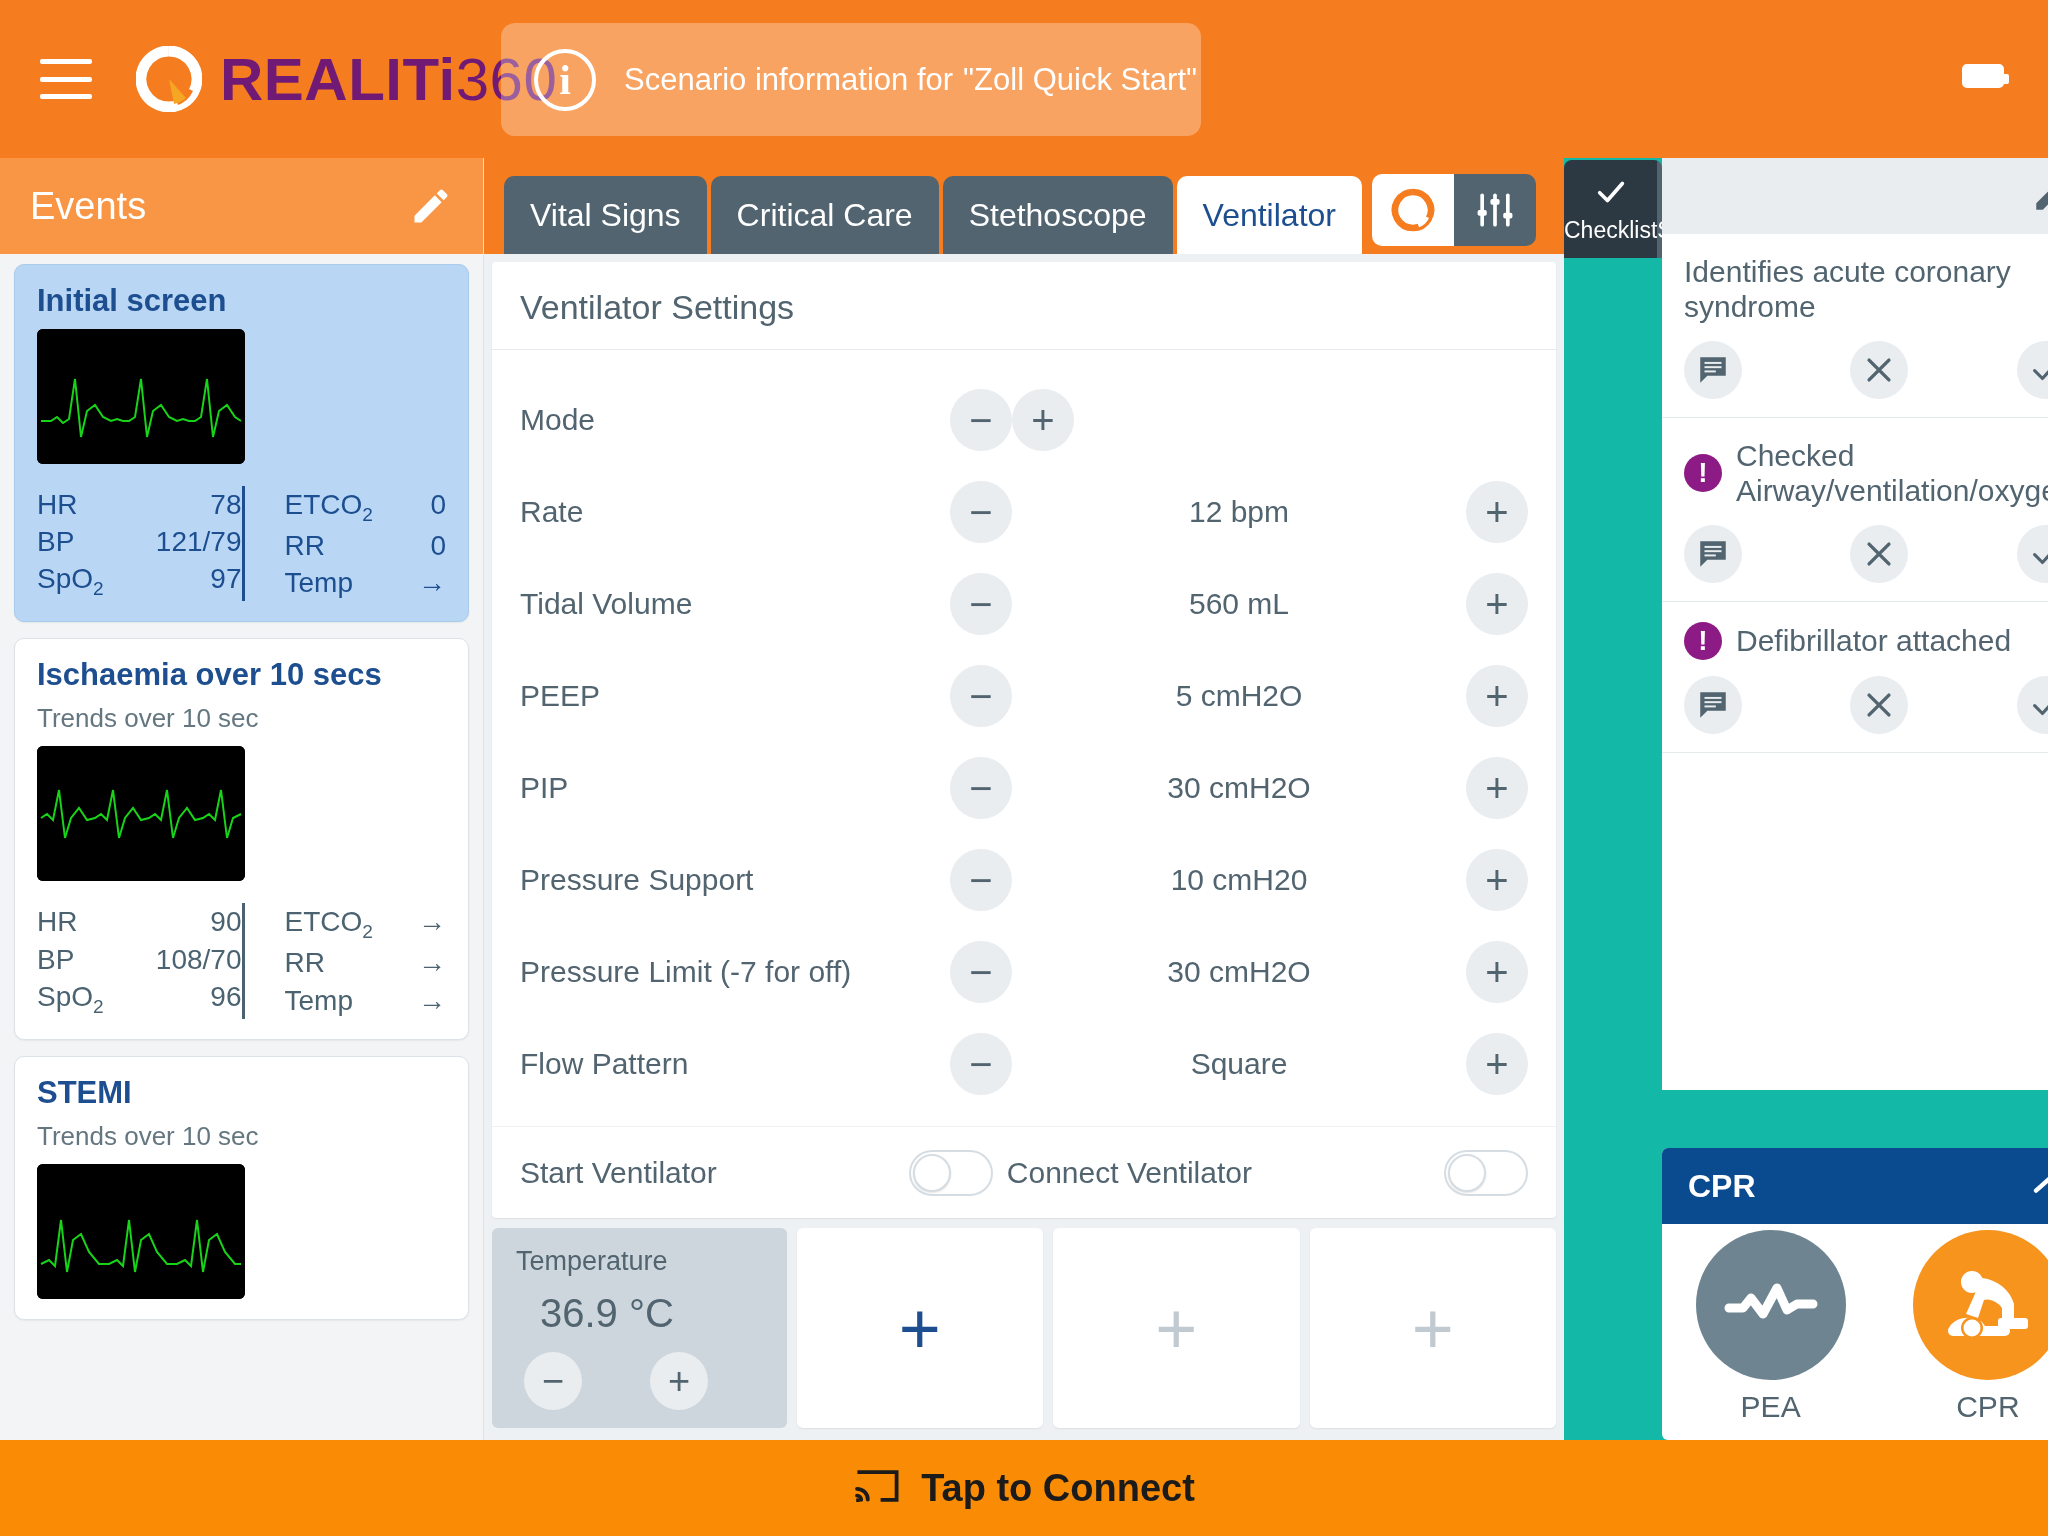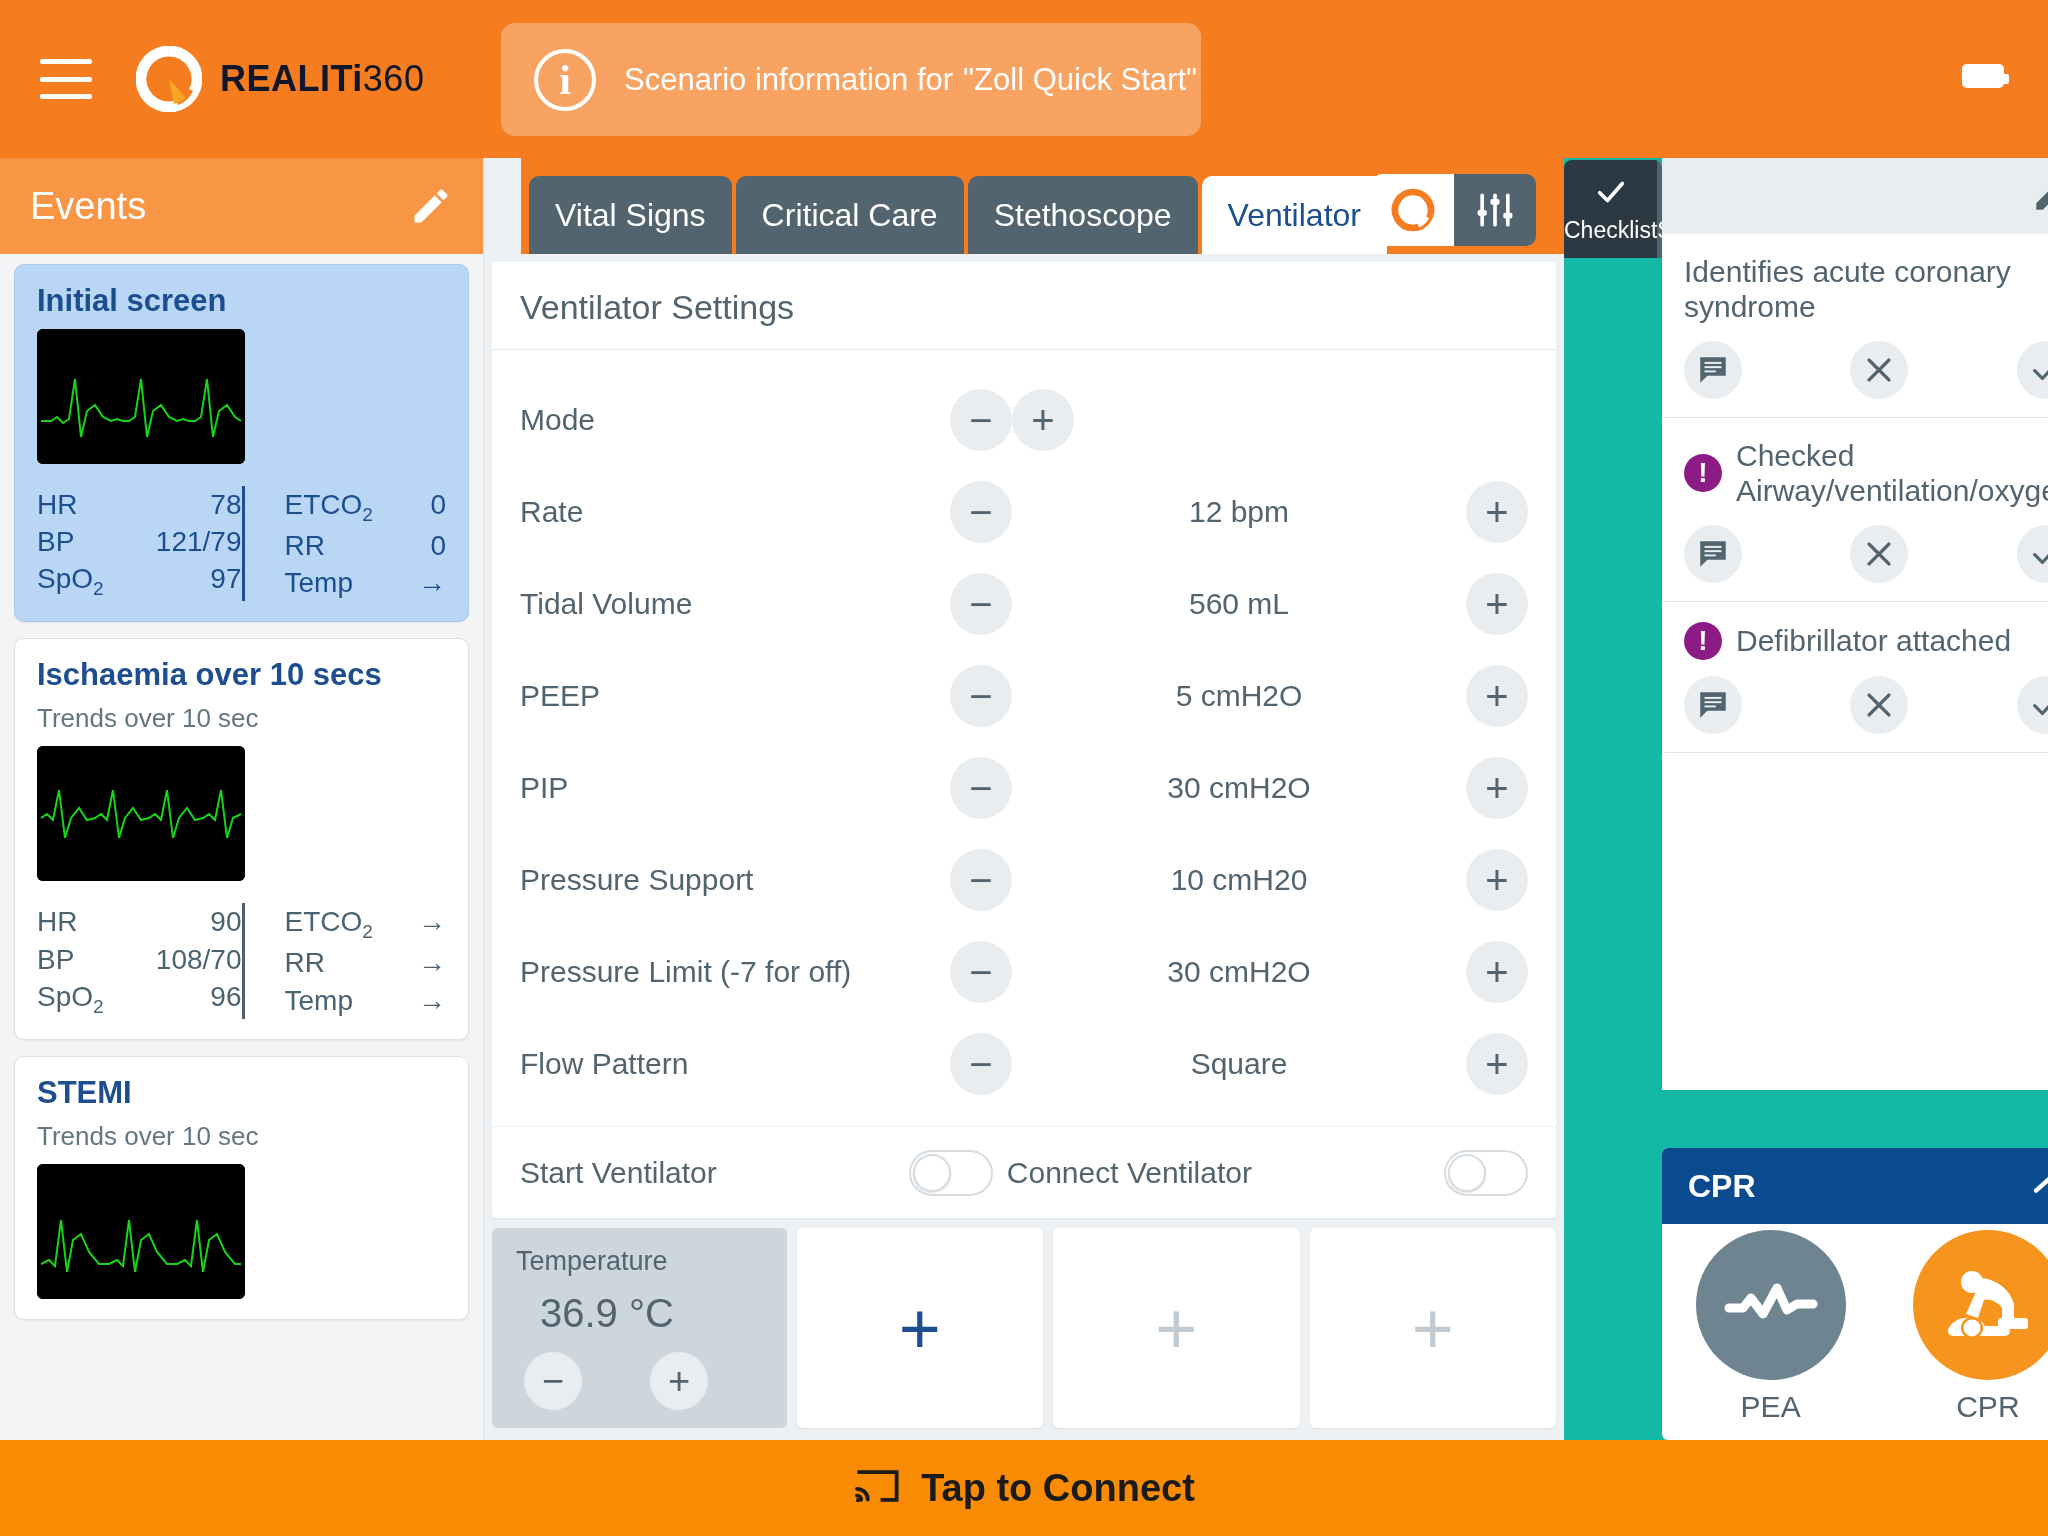--- a/index.html
+++ b/index.html
@@ -14,21 +14,21 @@
   
   .topbar {
     height: 158px; background: #F57C1F; display: flex; align-items: center;
     flex: 0 0 158px; position: relative;
   }
   .hamburger { width: 52px; height: 40px; margin-left: 40px; margin-right: 44px; display:flex; flex-direction:column; justify-content:space-between; cursor:pointer;}
   .hamburger span { display:block; height:5px; background:#fff; border-radius:2px; width:100%; }
 
   .brand { display: flex; align-items: center; gap: 18px; }
   .brand-logo { width: 66px; height: 66px; position: relative; }
-  .brand-text { font-size: 36px; font-weight: bold; color: #0f172a; letter-spacing: 0.5px; }
+  .brand-text { font-size: 60px; font-weight: bold; color: #701a75; letter-spacing: 0.5px; }
   .brand-text .thin { font-weight: 400; }
 
   .scenario-banner {
     position: absolute; left: 501px; top: 23px; width: 700px; height: 113px;
     background: rgba(255,255,255,0.30); border-radius: 14px;
     display: flex; align-items: center; gap: 28px; padding-left: 33px;
   }
   .info-circle {
     width: 62px; height: 62px; border-radius: 50%; border: 4px solid #fff;
     display:flex; align-items:center; justify-content:center; flex: 0 0 62px;
@@ -69,21 +69,21 @@
   .vitals-col.right { border-left: 3px solid #1d4e8f; padding-left: 40px; }
   .event-card:not(.selected) .vitals-col.right { border-left-color:#4b6270; }
   .vital-row { display:flex; justify-content:space-between; font-size: 28px; line-height: 1.33; color:#1d4e8f; }
   .event-card:not(.selected) .vital-row { color:#4b6270; }
   .vital-row .v-val { font-weight: normal; }
   .arrow-glyph { font-size: 28px; line-height: 1.33; }
   sub { font-size: 0.68em; }
 
   
   .center { flex: 1 1 auto; display:flex; flex-direction:column; min-width:0; background:#eef1f4; }
-  .tabbar { height: 96px; flex:0 0 96px; background:#F57C1F; display:flex; align-items:flex-end; padding-left: 8px; position:relative;margin-left:37px; }
+  .tabbar { height: 96px; flex:0 0 96px; background:#F57C1F; display:flex; align-items:flex-end; padding-left: 20px; position:relative; }
   .tab {
     height: 78px; min-width: 128px; padding: 0 26px; background:#51646F; color:#fff;
     font-size: 32px; display:flex; align-items:center; justify-content:center;
     border-radius: 10px 10px 0 0; margin-right: 4px; cursor:pointer;
   }
   .tab.active { background:#fff; color:#1d4e8f; }
   .tool-group { position:absolute; right: 28px; bottom: 8px; display:flex; border-radius: 10px; overflow:hidden; }
   .tool-btn { width: 82px; height: 72px; display:flex; align-items:center; justify-content:center; cursor:pointer; }
   .tool-btn.light { background:#fff; }
   .tool-btn.dark { background:#51646F; }

